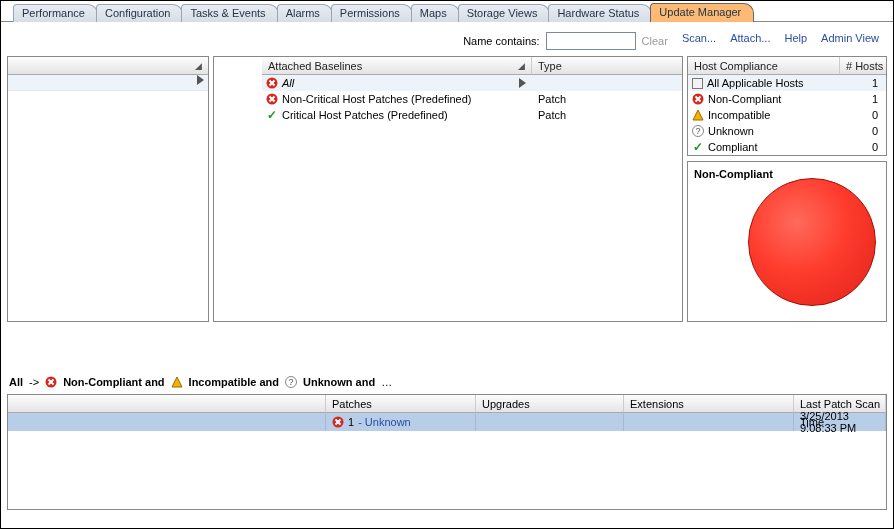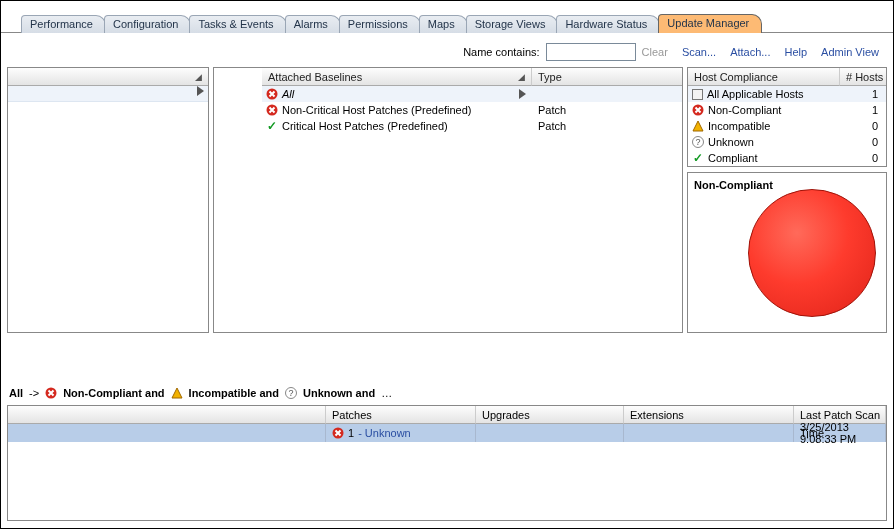--- a/index.html
+++ b/index.html
@@ -13,22 +13,22 @@
     height: 529px;
     border: 1px solid #000;
     overflow: hidden;
     position: relative;
   }
   
   .tabs {
     display: flex;
     align-items: flex-end;
     height: 20px;
-    padding-left: 20px;
-    margin-top: 12px;
+    padding-left: 12px;
+    margin-top: 1px;
   }
   .tab {
     position: relative;
     background: linear-gradient(#e9edf2, #d6dde6);
     border: 1px solid #9aa6b5;
     border-bottom: none;
     border-radius: 4px 10px 0 0;
     padding: 2px 12px 2px 8px;
     margin-right: -2px;
     font-size: 11px;
@@ -45,21 +45,21 @@
   }
   .tabline {
     border-bottom: 1px solid #888;
     margin-top: -1px;
   }
 
   
   .toolbar {
     display: flex;
     justify-content: flex-end;
-    align-items: center;
+    align-items: flex-start;
     gap: 14px;
     padding: 10px 14px 6px 0;
   }
   .toolbar-left {
     display: flex;
     align-items: center;
     gap: 6px;
   }
   .toolbar input[type=text] {
     width: 90px;

